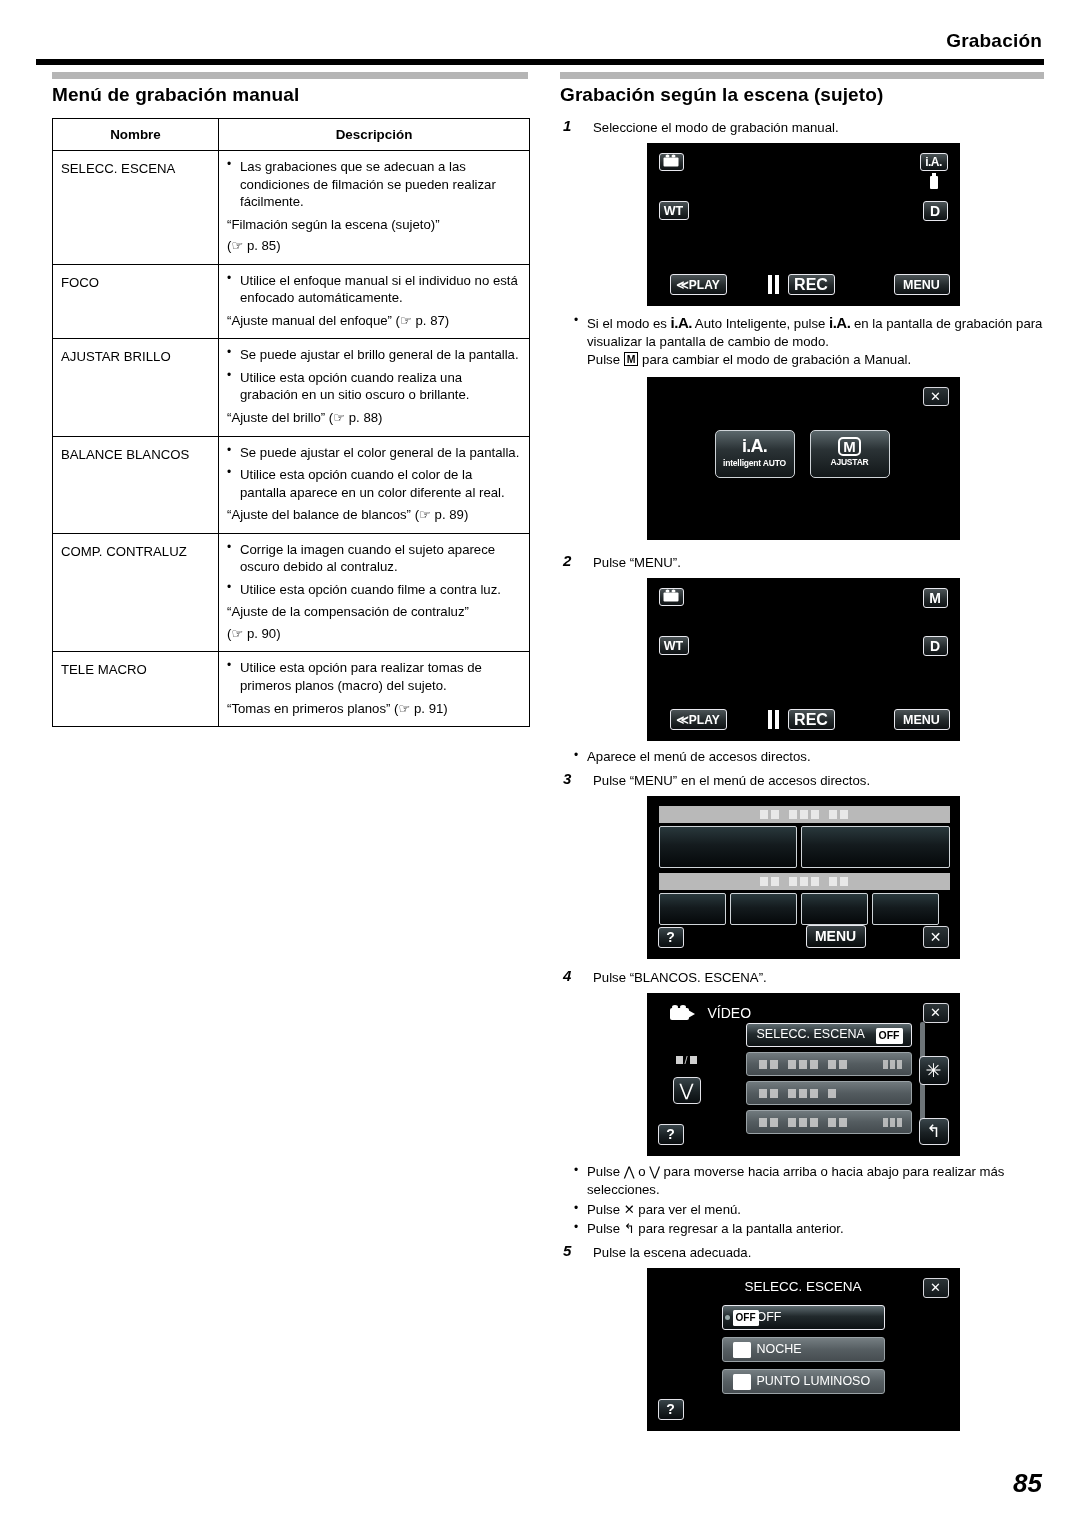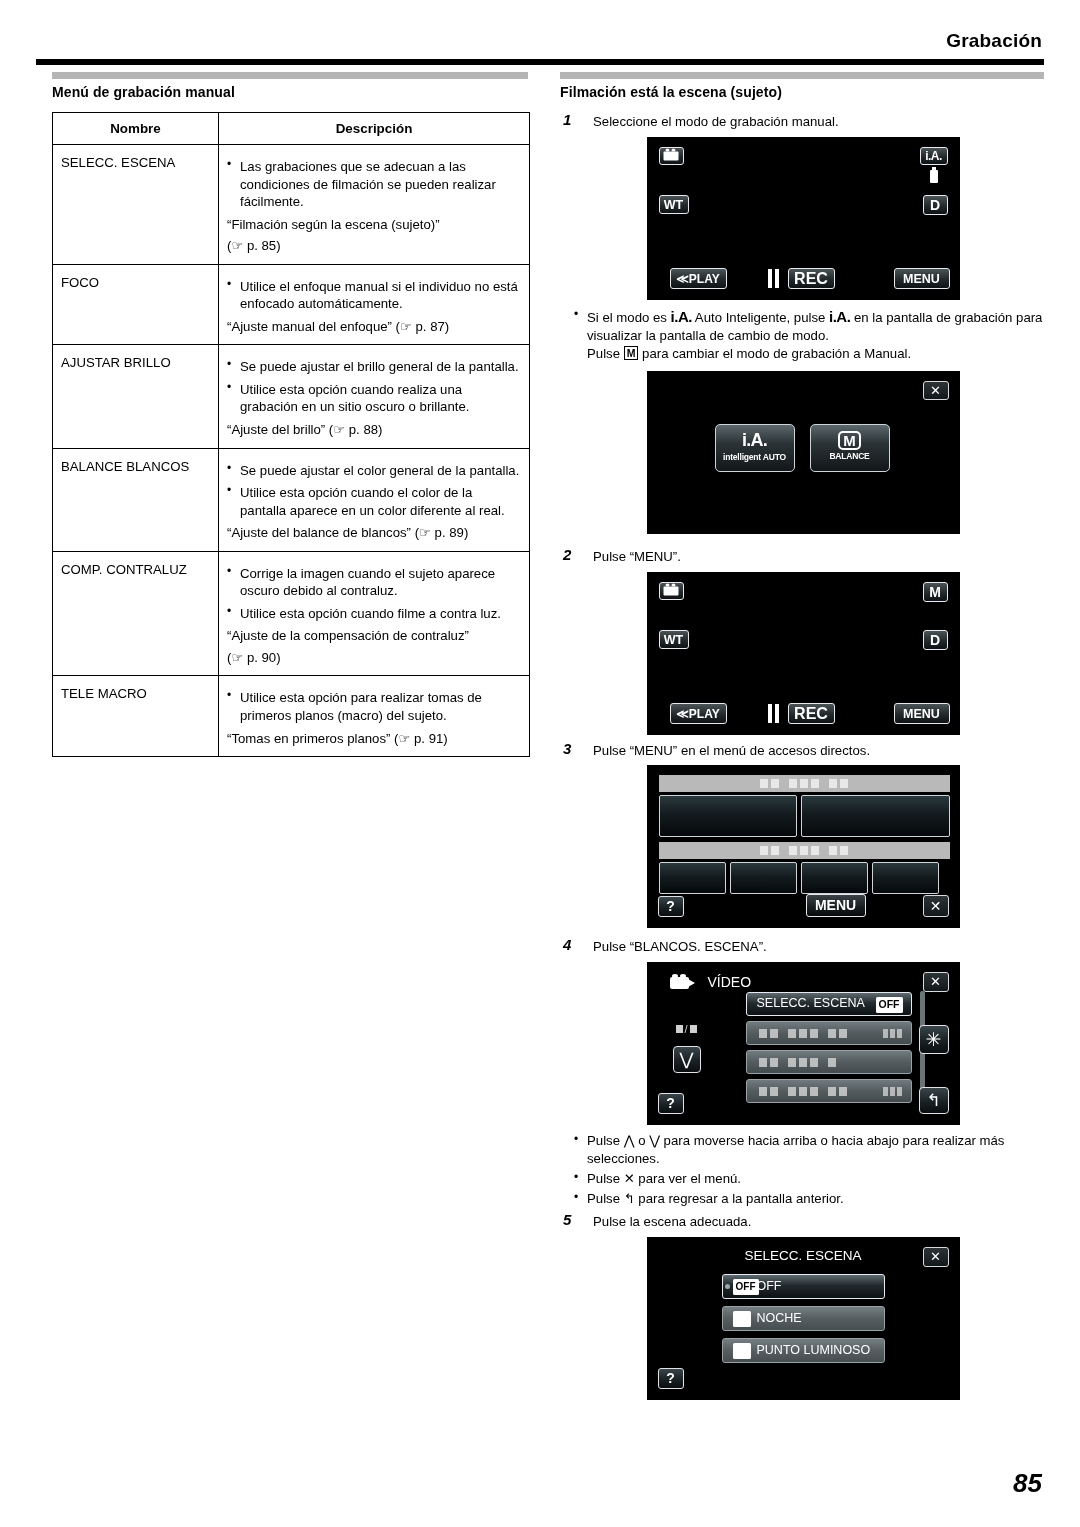--- a/index.html
+++ b/index.html
@@ -23,39 +23,39 @@
   }
   .gray-bar { position: absolute; height: 7px; background: #b5b5b5; }
   .gray-bar.left  { left: 52px;  top: 72px; width: 476px; }
   .gray-bar.right { left: 560px; top: 72px; width: 484px; }
 
   
   .col-left  { position: absolute; left: 52px;  top: 84px; width: 478px; }
   .col-right { position: absolute; left: 560px; top: 84px; width: 486px; }
 
   h2.sec {
-    font-size: 14px; font-weight: bold; letter-spacing: 0.1px;
+    font-size: 19px; font-weight: bold; letter-spacing: 0.1px;
     margin-bottom: 12px;
   }
   p.intro { font-size: 13.2px; line-height: 1.35; margin-bottom: 12px; }
 
   
   table.opts {
     border-collapse: collapse; width: 478px;
     border: 1.6px solid #000;
   }
   table.opts th, table.opts td {
     border: 1.3px solid #000;
     vertical-align: top;
     padding: 7px 8px 9px 8px;
   }
   table.opts th { text-align: center; font-size: 13.4px; font-weight: bold; padding: 8px 4px; }
   table.opts td.name { width: 166px; font-size: 13.2px; padding-top: 10px; white-space: nowrap; }
   table.opts td.desc { font-size: 13.2px; line-height: 1.33; }
-  ul.bl { list-style: none; margin: 6px 0 0 0; padding: 0; }
+  ul.bl { list-style: none; margin: 0 0 0 0; padding: 0; }
   ul.bl li { position: relative; padding-left: 13px; margin-bottom: 5px; }
   ul.bl li:before {
     content: "\2022"; position: absolute; left: 0; top: -1px; font-size: 12px;
   }
   .ref { display: block; margin-top: 4px; }
 
   
   .step { position: relative; padding-left: 33px; margin-top: 11px; margin-bottom: 6px; }
   .step .num {
     position: absolute; left: 3px; top: -1px;
@@ -306,21 +306,21 @@
               <li>Utilice esta opción para realizar tomas de primeros planos (macro) del sujeto.</li>
             </ul>
             <span class="ref">“Tomas en primeros planos” (☞ p. 91)</span>
           </td>
         </tr>
       </tbody>
     </table>
   </div>
 
   <div class="col-right">
-    <h2 class="sec">Filmación está la escena (sujeto)</h2>
+    <h2 class="sec">Grabación según la escena (sujeto)</h2>
 
     <div class="step">
       <span class="num">1</span>
       <span class="txt">Seleccione el modo de grabación manual.</span>
     </div>
 
     <div class="lcd">
       <div class="badge b-cam">
           <span class="cam-glyph"></span>
         </div>
@@ -342,21 +342,21 @@
     </ul>
 
     <div class="lcd" style="margin-top:8px;">
       <div class="x-btn" style="right:10px; top:9px; width:26px; height:19px; font-size:13px; line-height:17px;">✕</div>
       <div class="mode-btn ia">
         <div class="mode-big">i.A.</div>
         <div class="mode-small">intelligent AUTO</div>
       </div>
       <div class="mode-btn man">
         <span class="m-circle">M</span>
-        <div class="mode-small">BALANCE</div>
+        <div class="mode-small">AJUSTAR</div>
       </div>
     </div>
 
     <div class="step" style="margin-top:13px;">
       <span class="num">2</span>
       <span class="txt">Pulse “MENU”.</span>
     </div>
 
     <div class="lcd">
       <div class="badge b-cam">
@@ -367,20 +367,23 @@
       <div class="badge b-d">D</div>
       <div class="badge b-play">≪PLAY</div>
       <div class="pause-bars">
           <span></span>
           <span></span>
         </div>
       <div class="badge b-rec">REC</div>
       <div class="badge b-menu">MENU</div>
     </div>
 
+    <ul class="notes">
+      <li>Aparece el menú de accesos directos.</li>
+    </ul>
 
     <div class="step" style="margin-top:6px;">
       <span class="num">3</span>
       <span class="txt">Pulse “MENU” en el menú de accesos directos.</span>
     </div>
 
     <div class="lcd">
       <div class="sc-hdr" style="top:9px;">
         <div class="blocks">
           <i></i>

